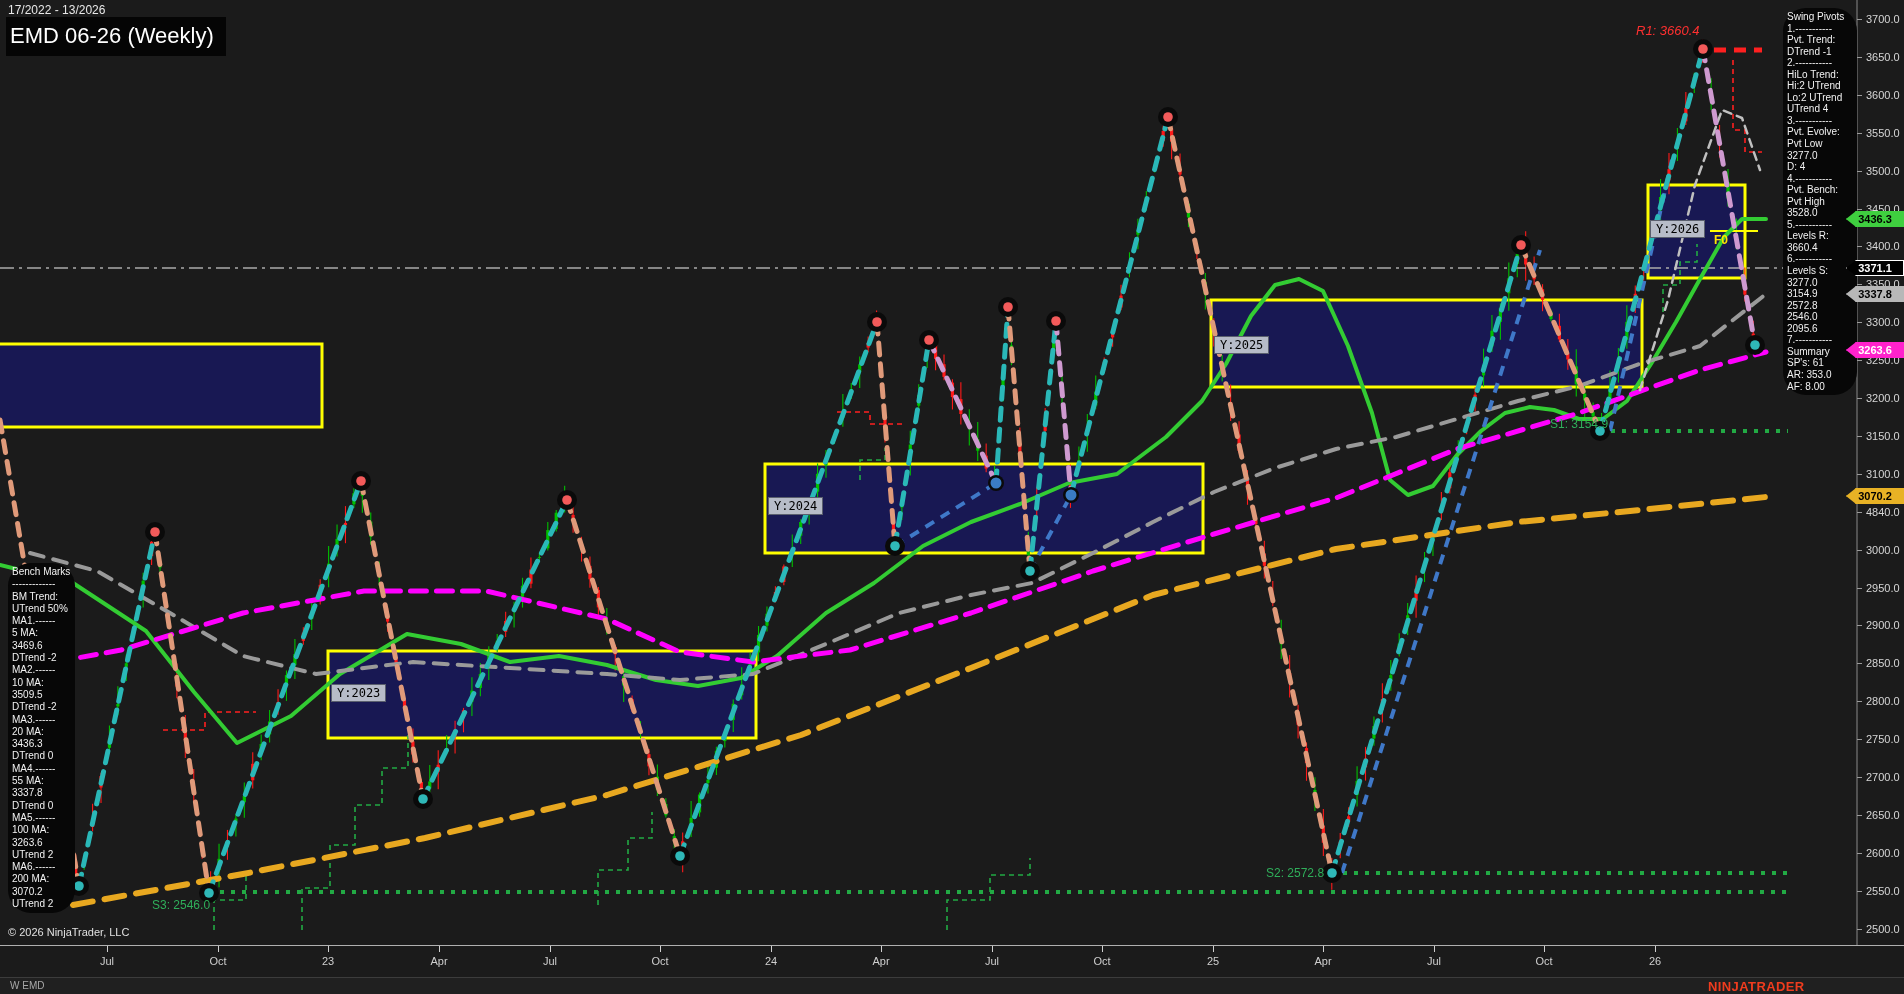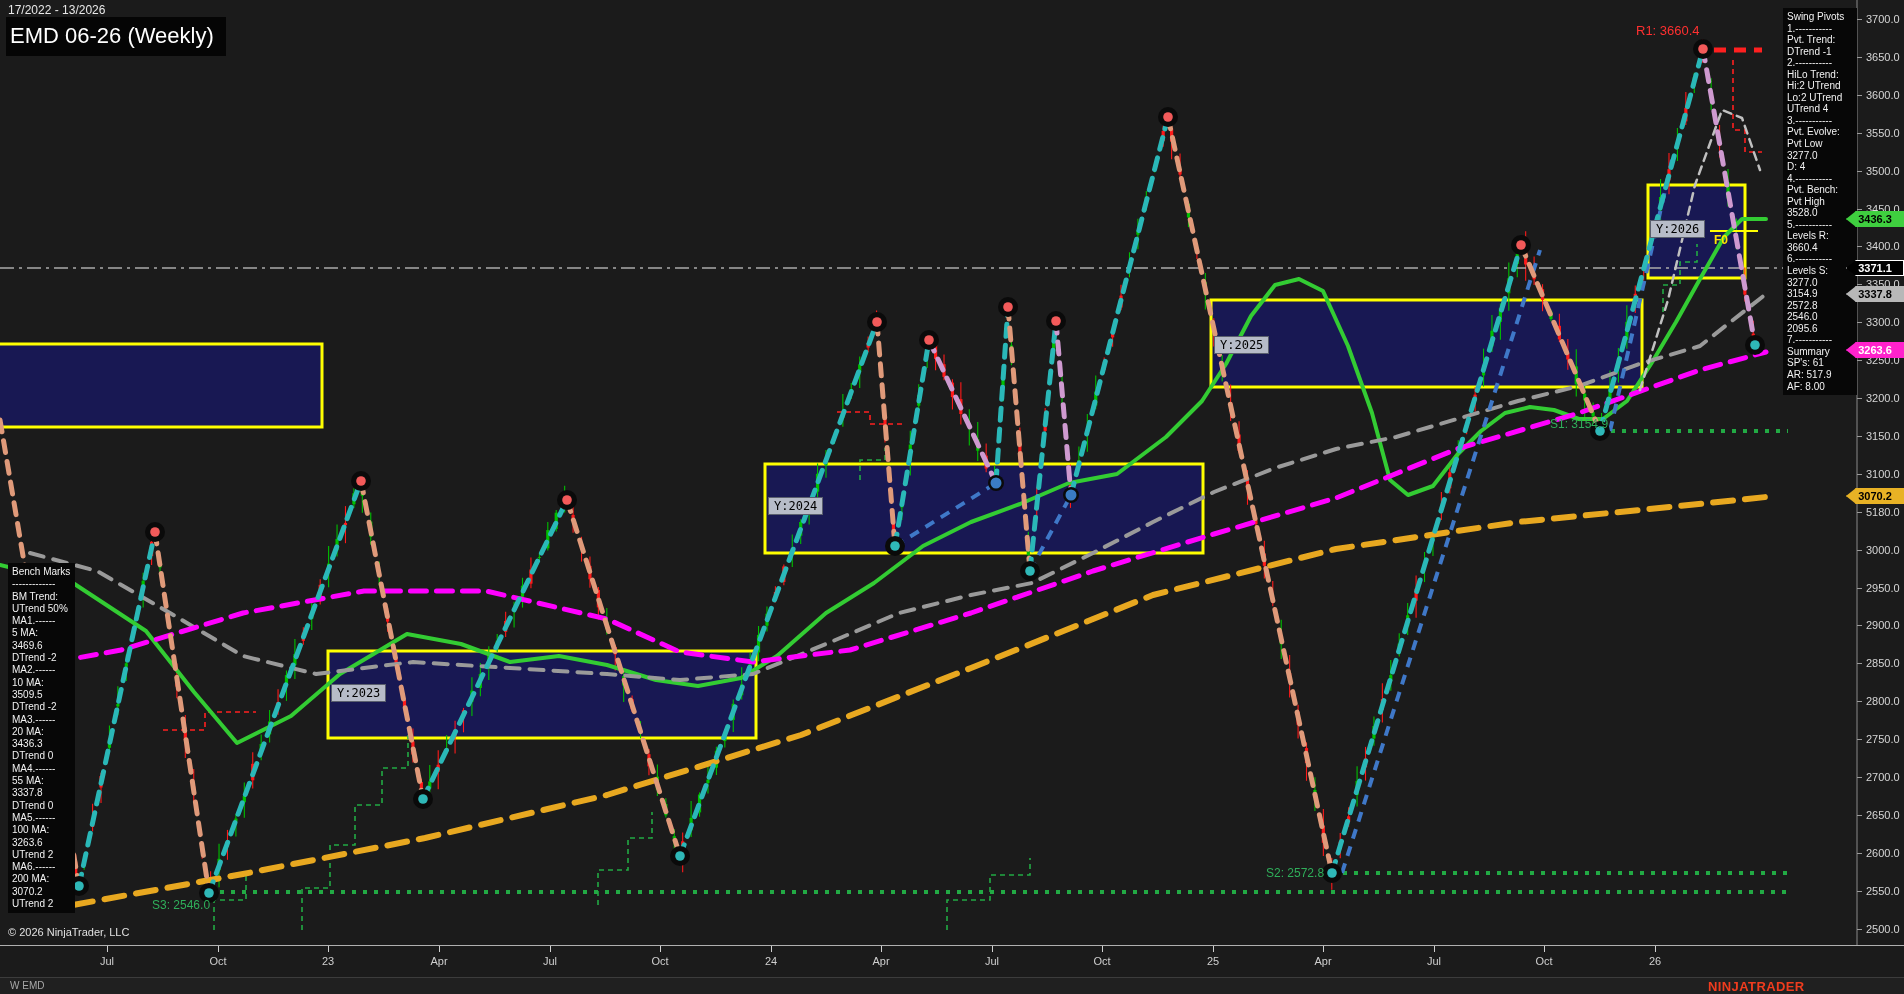--- a/index.html
+++ b/index.html
@@ -3,21 +3,21 @@
 <meta charset="utf-8">
 <style>
   html,body{margin:0;padding:0;background:#1b1b1b;width:1904px;height:994px;overflow:hidden;
     font-family:"Liberation Sans",sans-serif;-webkit-font-smoothing:antialiased;}
   #stage{position:relative;width:1904px;height:994px;background:#1b1b1b;}
   #plot{position:absolute;left:0;top:0;}
   .ovl{position:absolute;white-space:nowrap;}
   #date-range{left:8px;top:3px;color:#e8e8e8;font-size:12px;}
   #title-box{left:6px;top:17px;background:#050505;color:#ffffff;font-size:22px;line-height:27px;
     padding:5px 12px 7px 4px;}
-  .panel{position:absolute;background:#070707;color:#f2f2f2;font-size:10px;padding:3px 4px;}
+  .panel{position:absolute;background:#070707;color:#f2f2f2;font-size:10px;padding:3px 4px;border-radius:23px;}
   #swing-panel{left:1783px;top:8px;width:66px;line-height:11.55px;}
   #bench-panel{left:8px;top:563px;width:59px;line-height:12.3px;}
   .ylabel{position:absolute;background:#b7bcc8;border:1px solid #5a5f6e;color:#000;
     font-family:"DejaVu Sans Mono",monospace;font-size:12px;padding:1px 5px;}
   .lvl{position:absolute;font-size:12px;}
   .lvl.green{color:#2fae5a;}
   .lvl.red{color:#ff3030;font-size:13px;}
   .lvl.yellow{color:#ffe400;font-size:12px;font-weight:bold;}
   #price-axis{position:absolute;left:1857px;top:0;width:58px;height:945px;}
   .pa-label{position:absolute;left:9px;color:#d6d6d6;font-size:11px;transform:translateY(-6px);}
@@ -540,21 +540,21 @@
       <circle cx="1755" cy="345" r="10" fill="#0a0a0a"></circle>
           <circle cx="1755" cy="345" r="4.8" fill="#2fb8b8"></circle>
       <line x1="1857" y1="0" x2="1857" y2="945" stroke="#8a8a8a" stroke-width="1"></line>
     </svg>
 
   <div class="ovl" id="date-range">17/2022 - 13/2026</div>
   <div class="ovl" id="title-box">
     <div>EMD 06-26 (Weekly)</div>
   </div>
 
-  <div class="ovl lvl red" id="r1-label" style="left: 1636px; top: 23px;">R1: 3660.4</div>
+  <div class="ovl lvl red" id="r1-label" style="left: 1636px; top: 23px; font-style: italic;">R1: 3660.4</div>
   <div class="ovl lvl green" id="s1-label" style="left: 1530px; top: 417px; margin-left: 20px;">S1: 3154.9</div>
   <div class="ovl lvl green" id="s2-label" style="left: 1266px; top: 866px;">S2: 2572.8</div>
   <div class="ovl lvl green" id="s3-label" style="left: 152px; top: 898px;">S3: 2546.0</div>
   <div class="ovl lvl yellow" id="f0-label" style="left: 1714px; top: 233px;">F0</div>
   <div class="ovl ylabel" id="ybox-label-1" style="left: 331px; top: 684px;">Y:2023</div>
   <div class="ovl ylabel" id="ybox-label-2" style="left: 768px; top: 497px;">Y:2024</div>
   <div class="ovl ylabel" id="ybox-label-3" style="left: 1214px; top: 336px;">Y:2025</div>
   <div class="ovl ylabel" id="ybox-label-4" style="left: 1650px; top: 220px;">Y:2026</div>
 
   <div class="panel" id="swing-panel">
@@ -582,21 +582,21 @@
       <div>6.-----------</div>
       <div>Levels S:</div>
       <div>3277.0</div>
       <div>3154.9</div>
       <div>2572.8</div>
       <div>2546.0</div>
       <div>2095.6</div>
       <div>7.-----------</div>
       <div>Summary</div>
       <div>SP's: 61</div>
-      <div>AR: 517.9</div>
+      <div>AR: 353.0</div>
       <div>AF: 8.00</div>
     </div>
   <div class="panel" id="bench-panel">
       <div>Bench Marks</div>
       <div>-------------</div>
       <div>BM Trend:</div>
       <div>UTrend 50%</div>
       <div>MA1.------</div>
       <div>5 MA:</div>
       <div>3469.6</div>
@@ -644,21 +644,21 @@
              <div class="pa-label" style="top:322.2px">3300.0</div>
       <div style="position:absolute;left:0;top:360.1px;width:5px;height:1px;background:#9a9a9a"></div>
              <div class="pa-label" style="top:360.1px">3250.0</div>
       <div style="position:absolute;left:0;top:398.0px;width:5px;height:1px;background:#9a9a9a"></div>
              <div class="pa-label" style="top:398.0px">3200.0</div>
       <div style="position:absolute;left:0;top:435.9px;width:5px;height:1px;background:#9a9a9a"></div>
              <div class="pa-label" style="top:435.9px">3150.0</div>
       <div style="position:absolute;left:0;top:473.8px;width:5px;height:1px;background:#9a9a9a"></div>
              <div class="pa-label" style="top:473.8px">3100.0</div>
       <div style="position:absolute;left:0;top:511.7px;width:5px;height:1px;background:#9a9a9a"></div>
-             <div class="pa-label" style="top:511.7px">5180.0</div>
+             <div class="pa-label" style="top:511.7px">4840.0</div>
       <div style="position:absolute;left:0;top:549.6px;width:5px;height:1px;background:#9a9a9a"></div>
              <div class="pa-label" style="top:549.6px">3000.0</div>
       <div style="position:absolute;left:0;top:587.5px;width:5px;height:1px;background:#9a9a9a"></div>
              <div class="pa-label" style="top:587.5px">2950.0</div>
       <div style="position:absolute;left:0;top:625.4px;width:5px;height:1px;background:#9a9a9a"></div>
              <div class="pa-label" style="top:625.4px">2900.0</div>
       <div style="position:absolute;left:0;top:663.3px;width:5px;height:1px;background:#9a9a9a"></div>
              <div class="pa-label" style="top:663.3px">2850.0</div>
       <div style="position:absolute;left:0;top:701.2px;width:5px;height:1px;background:#9a9a9a"></div>
              <div class="pa-label" style="top:701.2px">2800.0</div>

